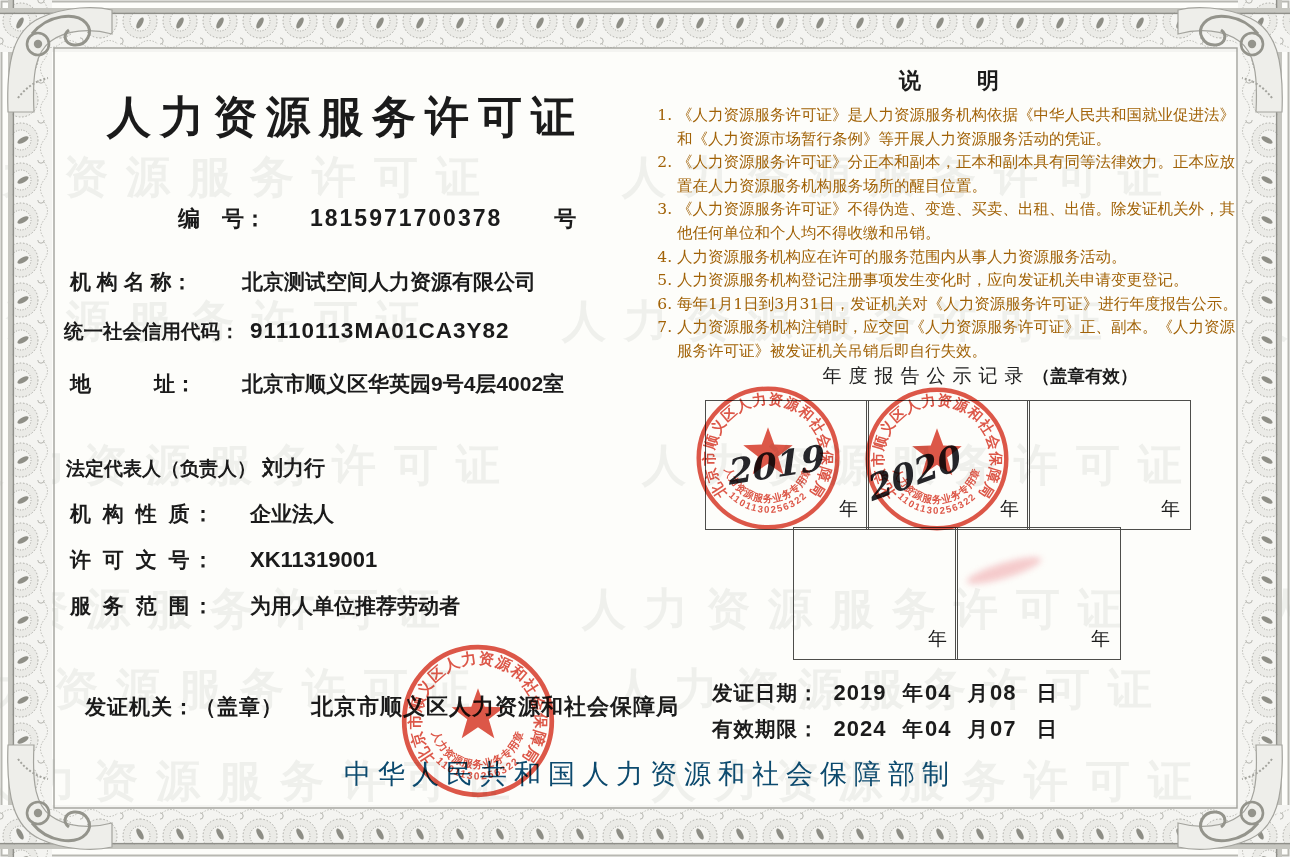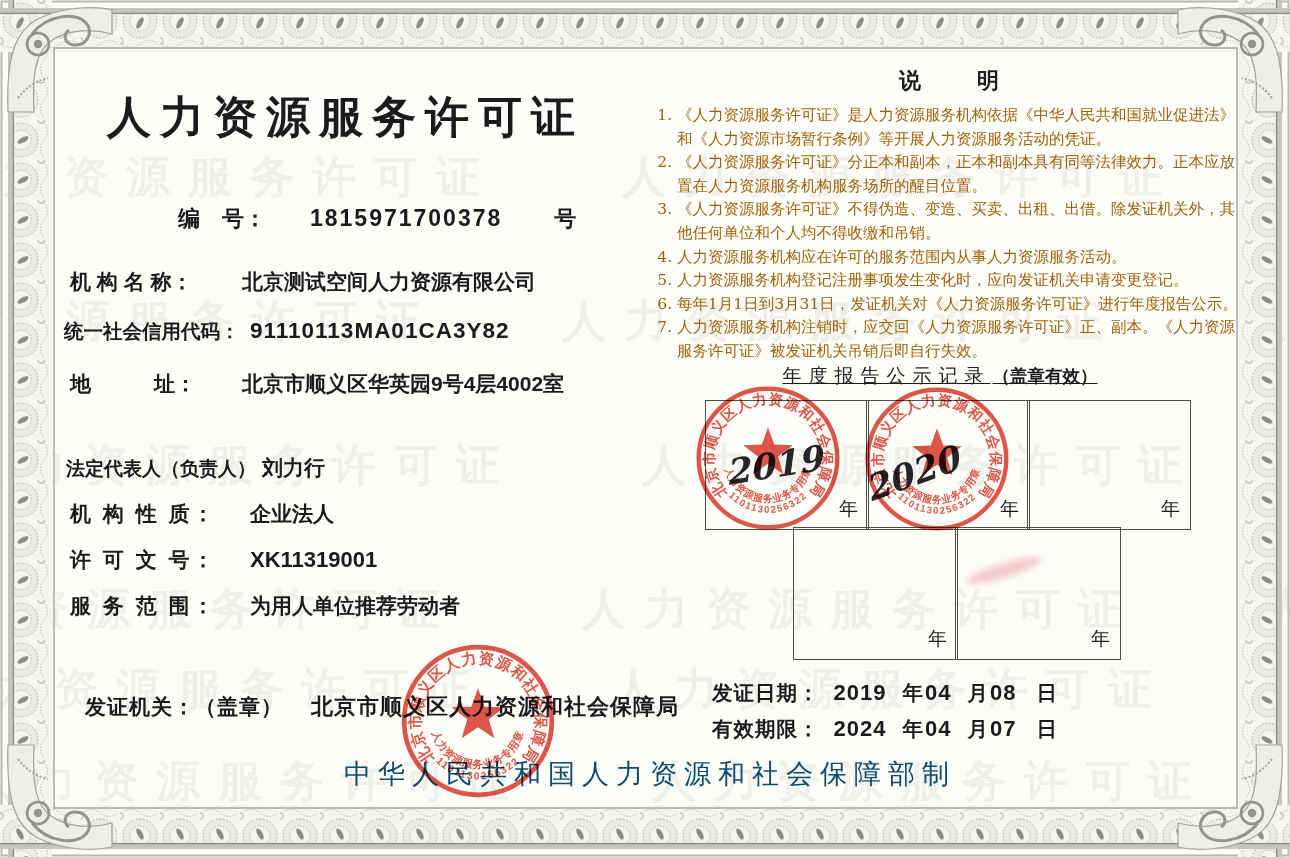--- a/index.html
+++ b/index.html
@@ -23,21 +23,21 @@
   .serial-suffix{margin-left:52px;font-size:22px;font-weight:600;font-family:"DejaVu Serif",serif;}
   .field{position:absolute;display:flex;align-items:baseline;}
   .f-label{font-size:21px;font-weight:bold;white-space:pre;}
   .f-value{font-size:21px;font-weight:bold;white-space:pre;}
   .instr{position:absolute;left:655px;top:66px;width:592px;}
   .instr-heading{text-align:center;font-size:22px;font-weight:600;letter-spacing:4px;
                  font-family:"DejaVu Serif",serif;}
   .instr-list{margin:8px 0 16px 0;padding-left:22px;font-size:15.5px;line-height:23.6px;
               font-family:"DejaVu Serif",serif;color:#a16207;}
   .instr-list li{margin:0;}
-  .annual-title{position:absolute;left:700px;top:363px;width:480px;text-align:center;white-space:nowrap;text-decoration:underline;}
+  .annual-title{position:absolute;left:740px;top:363px;width:480px;text-align:center;white-space:nowrap;}
   .annual-title .main{font-size:19px;letter-spacing:7px;font-family:"DejaVu Serif",serif;color:#222;}
   .annual-title .note{font-size:17.5px;font-weight:bold;margin-left:2px;}
   .cell{position:absolute;border:1.4px solid #4d4d4a;background:transparent;}
   .cell .yr{position:absolute;right:10px;bottom:7px;font-size:19px;}
   .stamp{position:absolute;mix-blend-mode:multiply;opacity:.85;}
   .hand-year{position:absolute;z-index:4;font-family:"DejaVu Serif",serif;font-style:italic;
              font-size:35px;font-weight:600;color:#26262b;mix-blend-mode:multiply;}
   .dates{position:absolute;left:712px;top:679px;}
   .date-row{display:flex;align-items:center;margin-bottom:8px;}
   .date-row .lbl{font-size:20.5px;font-weight:bold;letter-spacing:1px;}

